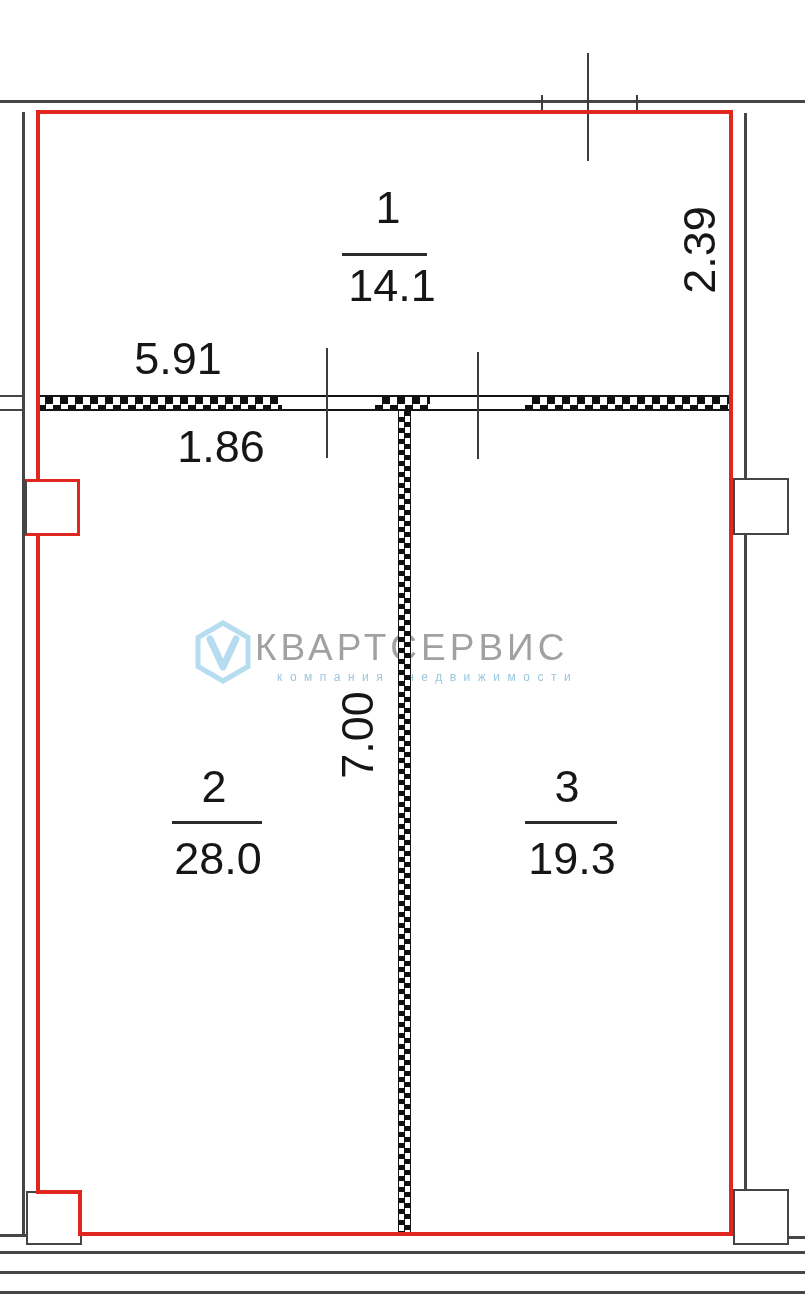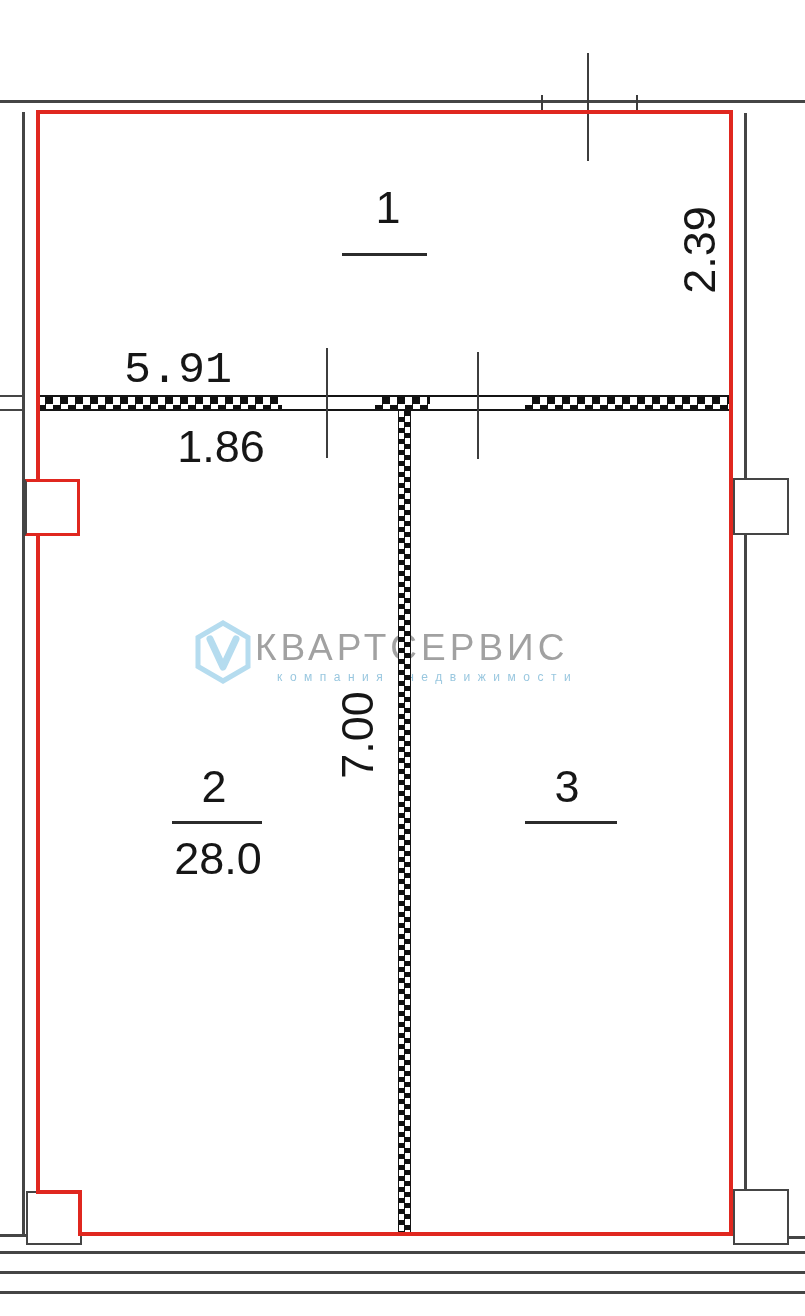--- a/index.html
+++ b/index.html
@@ -109,26 +109,28 @@
   <div class="abs rline" style="left:78px;top:1232px;width:655px;height:3.5px;"></div>
 
   <div class="abs tick" style="left:587px;top:53px;height:108px;"></div>
   <div class="abs tick" style="left:541px;top:95px;height:17px;"></div>
   <div class="abs tick" style="left:636px;top:95px;height:17px;"></div>
   <div class="abs tick" style="left:326px;top:348px;height:110px;"></div>
   <div class="abs tick" style="left:477px;top:352px;height:107px;"></div>
 
   <div class="abs dim" style="left:338px;top:183px;width:100px;">1</div>
   <div class="abs fracbar" style="left:342px;top:253px;width:85px;"></div>
+  <div class="abs dim" style="left:332px;top:261px;width:120px;">14.1</div>
 
   <div class="abs dim" style="left:164px;top:762px;width:100px;">2</div>
   <div class="abs fracbar" style="left:172px;top:821px;width:90px;"></div>
   <div class="abs dim" style="left:158px;top:834px;width:120px;">28.0</div>
 
   <div class="abs dim" style="left:517px;top:762px;width:100px;">3</div>
   <div class="abs fracbar" style="left:525px;top:821px;width:92px;"></div>
+  <div class="abs dim" style="left:512px;top:834px;width:120px;">19.3</div>
 
-  <div class="abs dim" style="left:118px;top:346px;width:120px;font-family:Liberation Mono, monospace;">5.91</div>
+  <div class="abs dim" style="left:118px;top:334px;width:120px;">5.91</div>
   <div class="abs dim" style="left:160px;top:422px;width:122px;">1.86</div>
   <div class="abs dim rot" style="left:640px;top:225px;width:120px;height:50px;">2.39</div>
   <div class="abs dim rot" style="left:298px;top:710px;width:120px;height:50px;">7.00</div>
 
 </div>
 
 </body></html>

